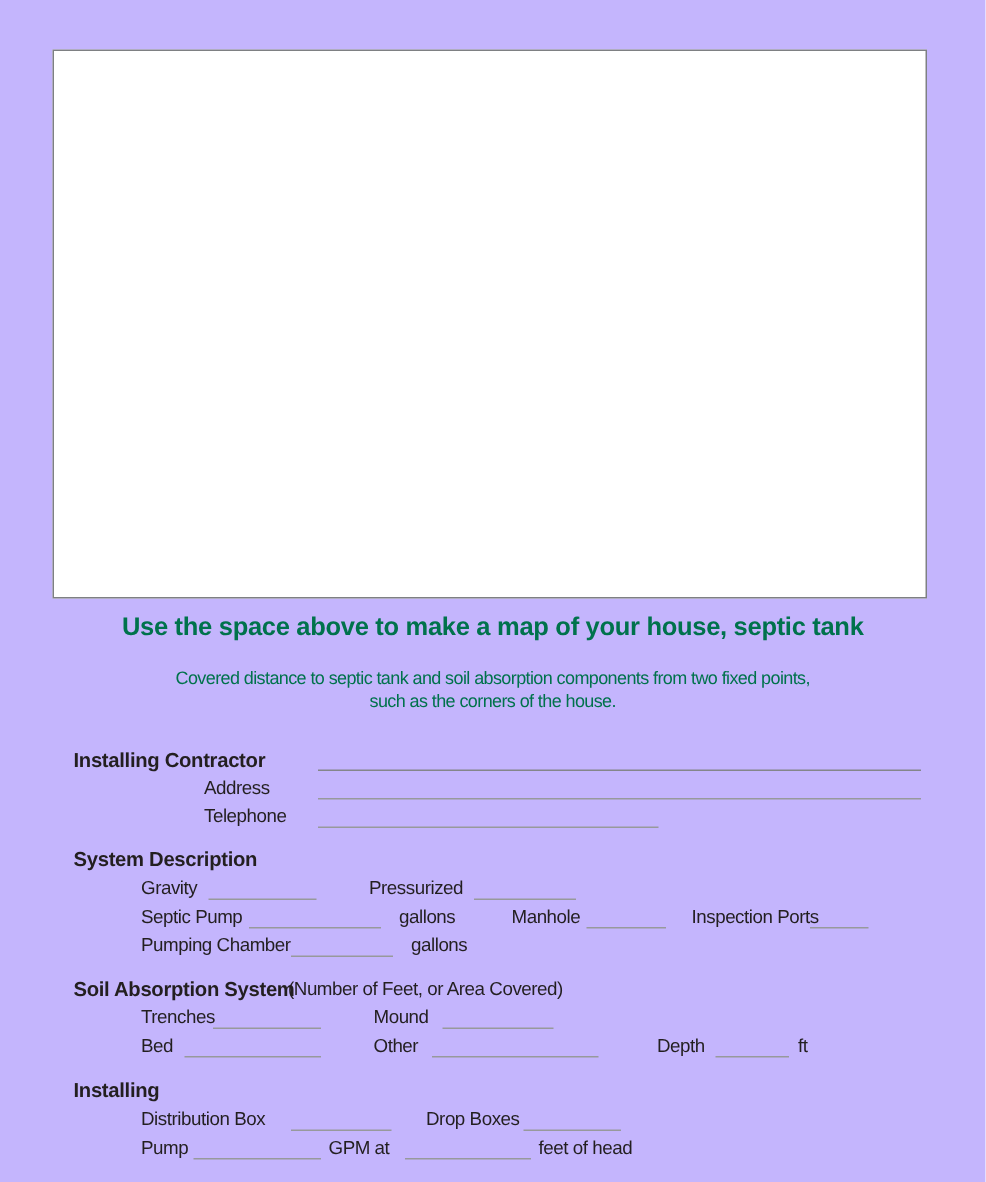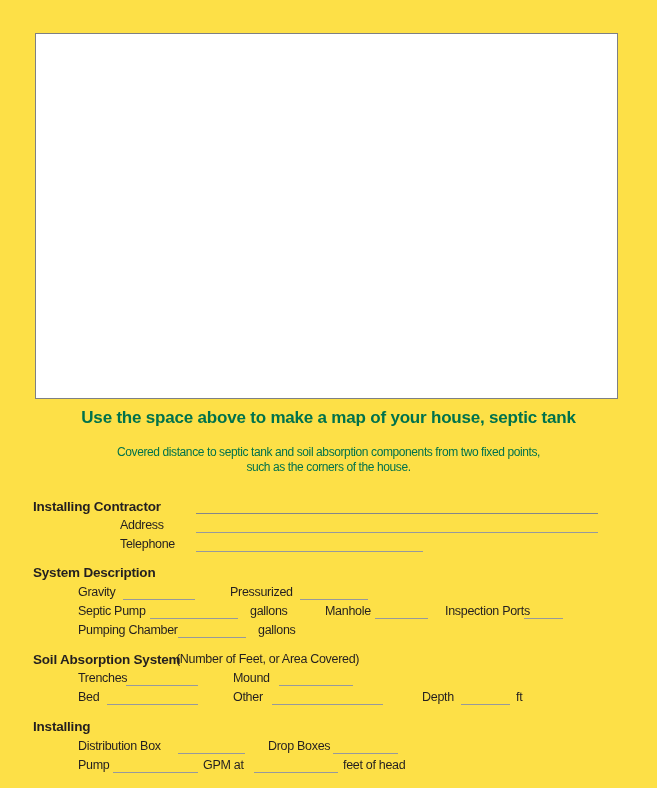--- a/index.html
+++ b/index.html
@@ -1,32 +1,32 @@
 <!DOCTYPE html>
 <html><head>
 <meta charset="utf-8">
 <style>
   html,body{margin:0;padding:0;background:#ffffff;}
   .page{
-    position:relative;width:657px;height:788px;background:#fde047;
+    position:relative;width:657px;height:788px;background:#c4b5fd;
     font-family:"Liberation Sans",sans-serif;color:#231f20;overflow:hidden;
   }
   .map-box{
     position:absolute;left:35px;top:33px;width:583px;height:366px;
     border:1px solid #7e8083;background:#ffffff;box-sizing:border-box;
   }
   .caption{
     position:absolute;left:0;top:408px;width:657px;text-align:center;
     color:#00724c;font-weight:bold;font-size:17px;line-height:19px;letter-spacing:-0.2px;
   }
   .note{
     position:absolute;left:0;top:445px;width:657px;text-align:center;
     color:#00724c;font-size:12px;line-height:15px;letter-spacing:-0.4px;
   }
-  .row{position:absolute;left:0;width:561px;height:17px;font-size:12.5px;letter-spacing:-0.3px;}
+  .row{position:absolute;left:16px;width:561px;height:17px;font-size:12.5px;letter-spacing:-0.3px;}
   .lbl{position:absolute;top:0;white-space:nowrap;}
   .h{font-weight:bold;font-size:13.5px;letter-spacing:-0.2px;}
   .blank{position:absolute;top:2px;height:12px;border-bottom:1px solid #97999c;}
   .blank.dark{border-bottom-color:#84868a;}
   .heading-note{font-size:12.5px;font-weight:normal;letter-spacing:-0.3px;}
 </style>
 </head>
 <body>
 
 <div class="page">

